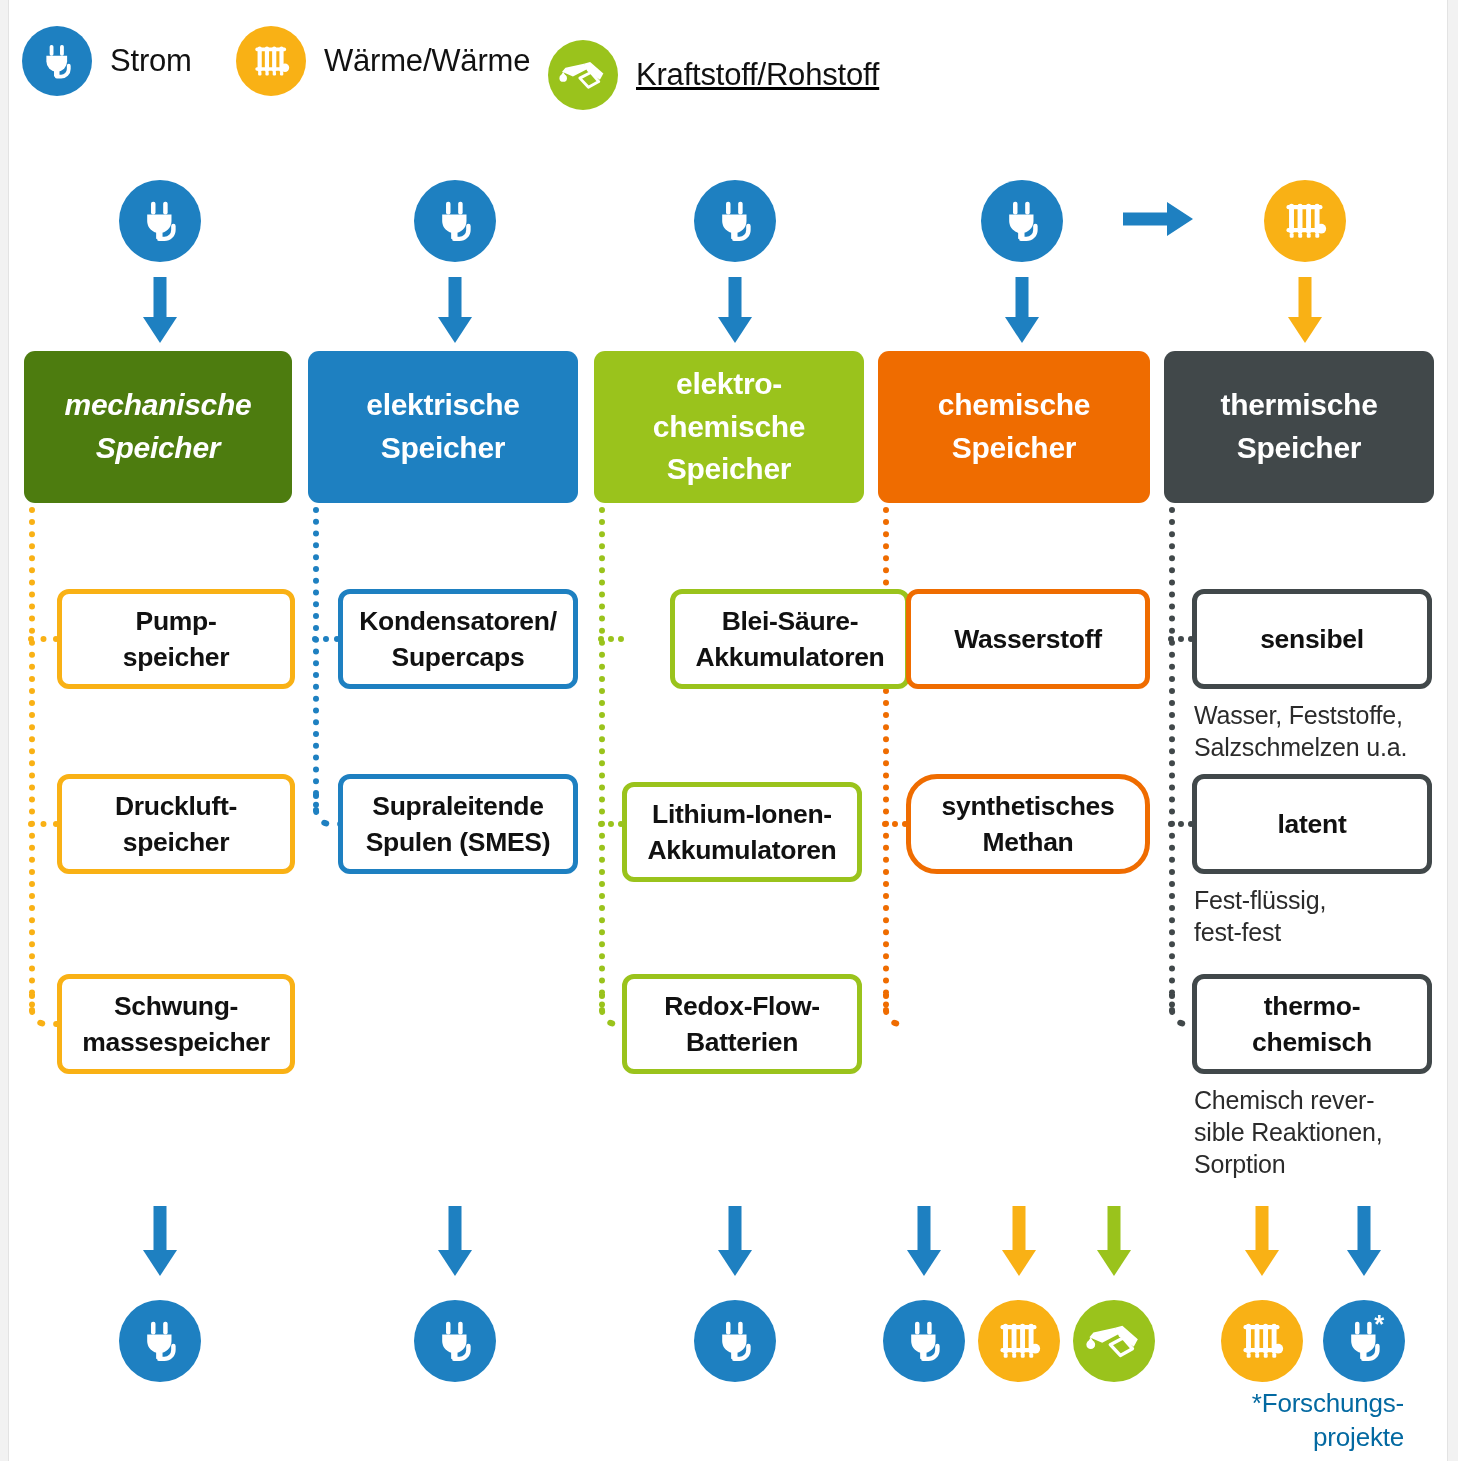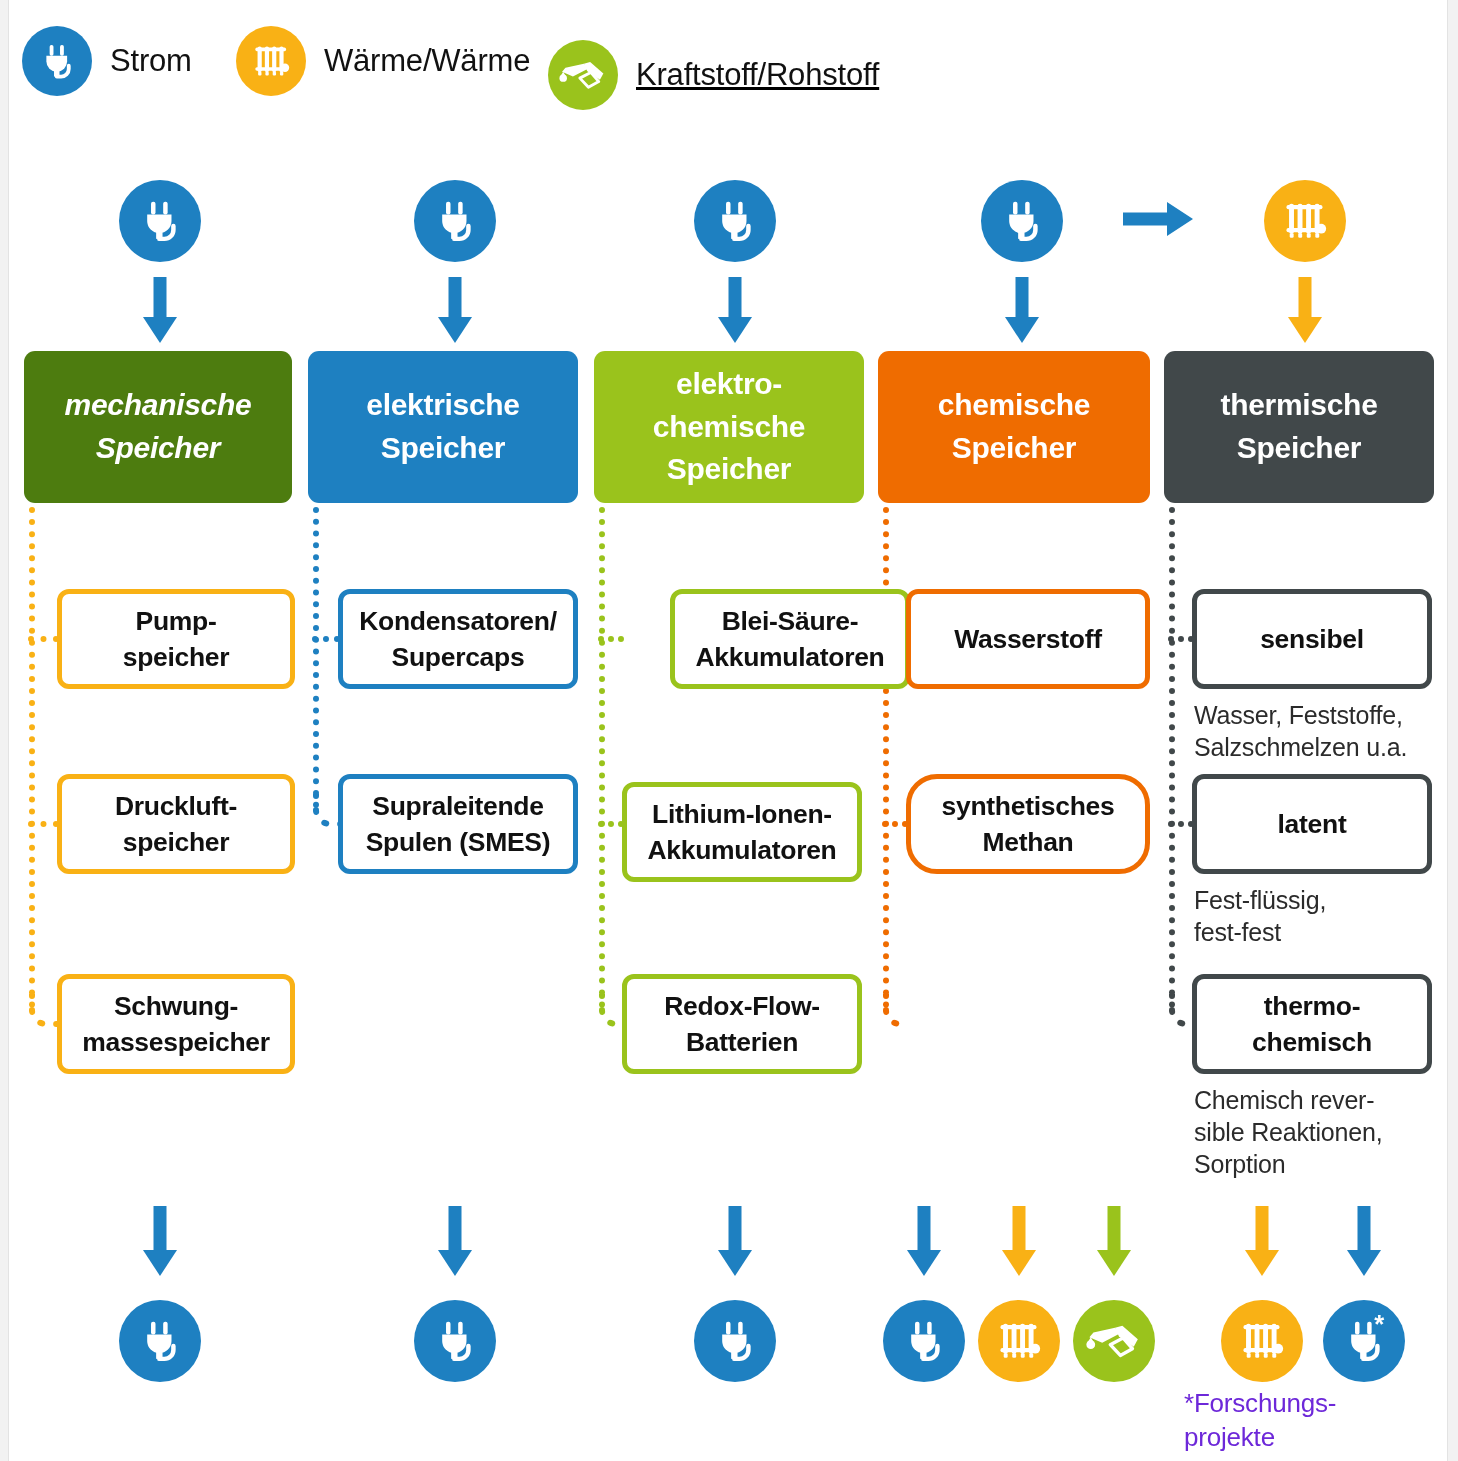--- a/index.html
+++ b/index.html
@@ -49,22 +49,22 @@
     display:flex;align-items:center;justify-content:center;
     text-align:center;color:#111;font-weight:bold;
     font-size:26.5px;line-height:1.36;letter-spacing:-0.3px;
     padding:4px 8px;
   }
   .note{
     position:absolute;font-size:25px;line-height:1.28;color:#2b2b2b;
     letter-spacing:-0.2px;
   }
   .footnote{
-    position:absolute;font-size:26px;line-height:1.3;color:#6d28d9;
-    text-align:left;letter-spacing:-0.2px;
+    position:absolute;font-size:26px;line-height:1.3;color:#0369a1;
+    text-align:right;letter-spacing:-0.2px;
   }
   .conn{position:absolute;}
 </style>
 </head>
 <body>
 
 <div class="edge-left"></div>
 <div class="edge-right"></div>
 
 <div class="stage" id="stage">

